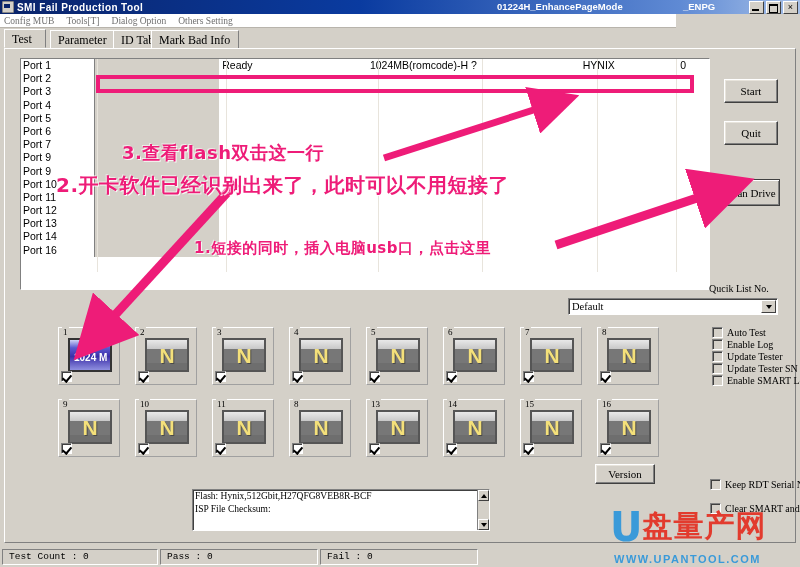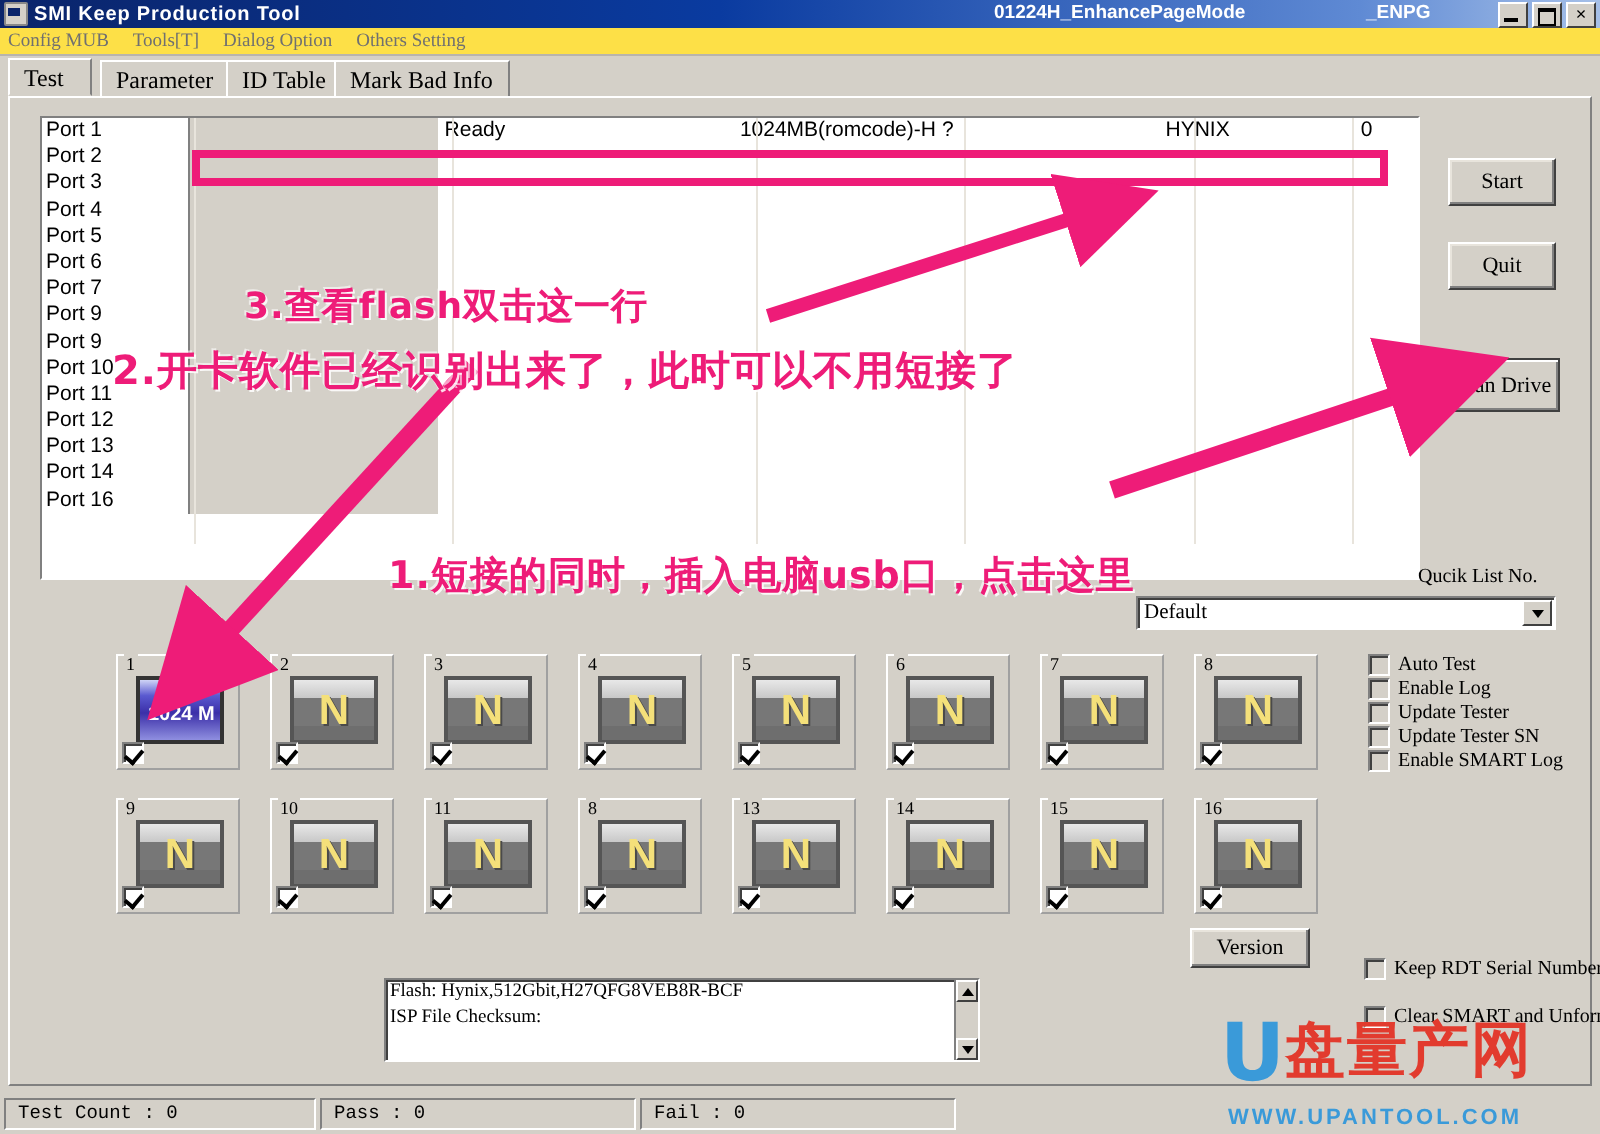--- a/index.html
+++ b/index.html
@@ -35,22 +35,22 @@
     font-size:8px;line-height:9px;text-align:center;color:#000;font-family:"Liberation Sans",sans-serif;
     position:relative;
   }
   .tb-btn i{position:absolute;left:0;right:0;top:0;bottom:0;display:block;}
   .tb-min i:after{content:"";position:absolute;left:2px;bottom:2px;width:7px;height:2px;background:#000;}
   .tb-max i:after{content:"";position:absolute;left:2px;top:2px;width:7px;height:6px;border:1px solid #000;border-top-width:2px;}
   .tb-close i{font-style:normal;font-size:9px;line-height:10px;text-align:center;}
 
   
   .menubar{
-    position:absolute;left:0;top:14px;width:800px;height:14px;
-    background:#fde047;border-bottom:1px solid #b8b4ac;
+    position:absolute;left:0;top:14px;width:676px;height:14px;
+    background:#ffffff;border-bottom:1px solid #b8b4ac;
     display:flex;align-items:center;padding-left:4px;box-sizing:border-box;
   }
   .menuitem{font-size:9.5px;color:#707070;margin-right:12px;white-space:nowrap;font-family:"Liberation Serif",serif;}
 
   
   .tabstrip{position:absolute;left:0;top:29px;width:800px;height:20px;}
   .tab{
     position:absolute;top:1px;height:18px;box-sizing:border-box;
     background:#d4d0c8;border:1px solid #fff;border-right-color:#808080;border-bottom:none;
     font-size:12px;color:#000;padding:1px 7px 0 7px;line-height:16px;white-space:nowrap;
@@ -142,21 +142,21 @@
     position:absolute;left:2px;bottom:2px;width:11px;height:11px;background:#fff;
     border:1px solid #808080;border-right-color:#fff;border-bottom-color:#fff;
     box-shadow:inset 1px 1px 0 #404040;box-sizing:border-box;
   }
   .slot .scb:after{
     content:"";position:absolute;left:2px;top:1px;width:4px;height:7px;
     border:solid #000;border-width:0 2px 2px 0;transform:rotate(40deg);
   }
 
   
-  .cbrow{position:absolute;display:flex;align-items:flex-end;white-space:nowrap;}
+  .cbrow{position:absolute;display:flex;align-items:flex-end;white-space:nowrap;margin-left:28px;}
   .cbbox{
     width:11px;height:11px;background:#d4d0c8;flex:none;margin-right:4px;
     border:1px solid #808080;border-right-color:#fff;border-bottom-color:#fff;
     box-shadow:inset 1px 1px 0 #404040;box-sizing:border-box;
   }
   .cbtxt{font-size:10px;color:#000;font-family:"Liberation Serif",serif;}
 
   
   .logbox{
     position:absolute;left:192px;top:489px;width:298px;height:42px;background:#fff;
@@ -180,21 +180,21 @@
     font-size:9.5px;line-height:14px;padding-left:6px;color:#000;font-family:"Liberation Mono",monospace;white-space:nowrap;
   }
 
   
   .anno{
     position:absolute;color:#ee1c78;font-weight:bold;white-space:nowrap;
     font-family:"DejaVu Sans",sans-serif;
     text-shadow:1px 1px 0 rgba(255,255,255,.85),-1px -1px 0 rgba(255,255,255,.6);
     letter-spacing:.5px;
   }
-  .anno1{left:194px;top:239px;font-size:19px;margin-top:36px;}
+  .anno1{left:194px;top:239px;font-size:15px;}
   .anno2{left:56px;top:172px;font-size:20px;}
   .anno3{left:122px;top:141px;font-size:18px;}
 
   svg.arrows{position:absolute;left:0;top:0;width:800px;height:567px;pointer-events:none;}
 
   
   .wm{
     position:absolute;left:330px;top:448px;width:220px;height:48px;
     display:flex;align-items:center;opacity:.45;pointer-events:none;
   }
@@ -211,21 +211,21 @@
   .logo .lg-cn{font-size:30px;font-weight:bold;color:#e23b2e;line-height:34px;font-family:"DejaVu Sans",sans-serif;letter-spacing:1px;}
   .logo .lg-url{position:absolute;left:4px;bottom:0;font-size:11px;font-weight:bold;color:#3a9ad9;letter-spacing:1.5px;font-family:"Liberation Sans",sans-serif;}
 </style>
 </head>
 <body>
 
 <div id="app">
 
   <div class="titlebar">
     <div class="tb-ico"></div>
-    <div class="tb-title">SMI Keep Production Tool</div>
+    <div class="tb-title">SMI Fail Production Tool</div>
     <div class="tb-mode">01224H_EnhancePageMode</div>
     <div class="tb-enpg">_ENPG</div>
     <div class="tb-btns">
       <div class="tb-btn tb-min">
           <i></i>
         </div>
       <div class="tb-btn tb-max">
           <i></i>
         </div>
       <div class="tb-btn tb-close">
@@ -238,21 +238,21 @@
     <div class="menuitem">Config MUB</div>
     <div class="menuitem">Tools[T]</div>
     <div class="menuitem">Dialog Option</div>
     <div class="menuitem">Others Setting</div>
   </div>
 
   <div class="tabstrip">
     <div class="tab sel" style="left:4px;width:42px;">Test</div>
     <div class="tab" style="left:50px;width:65px;">Parameter</div>
     <div class="tab" style="left:113px;width:56px;">ID Table</div>
-    <div class="tab" style="left:167px;width:88px;">Mark Bad Info</div>
+    <div class="tab" style="left:151px;width:88px;">Mark Bad Info</div>
   </div>
 
   <div class="panel"></div>
 
   <div class="grid">
     <div class="gbody" id="grid-body">
       <div class="vline" style="left:76px"></div>
       <div class="vline" style="left:205px"></div>
       <div class="vline" style="left:357px"></div>
       <div class="vline" style="left:461px"></div>

